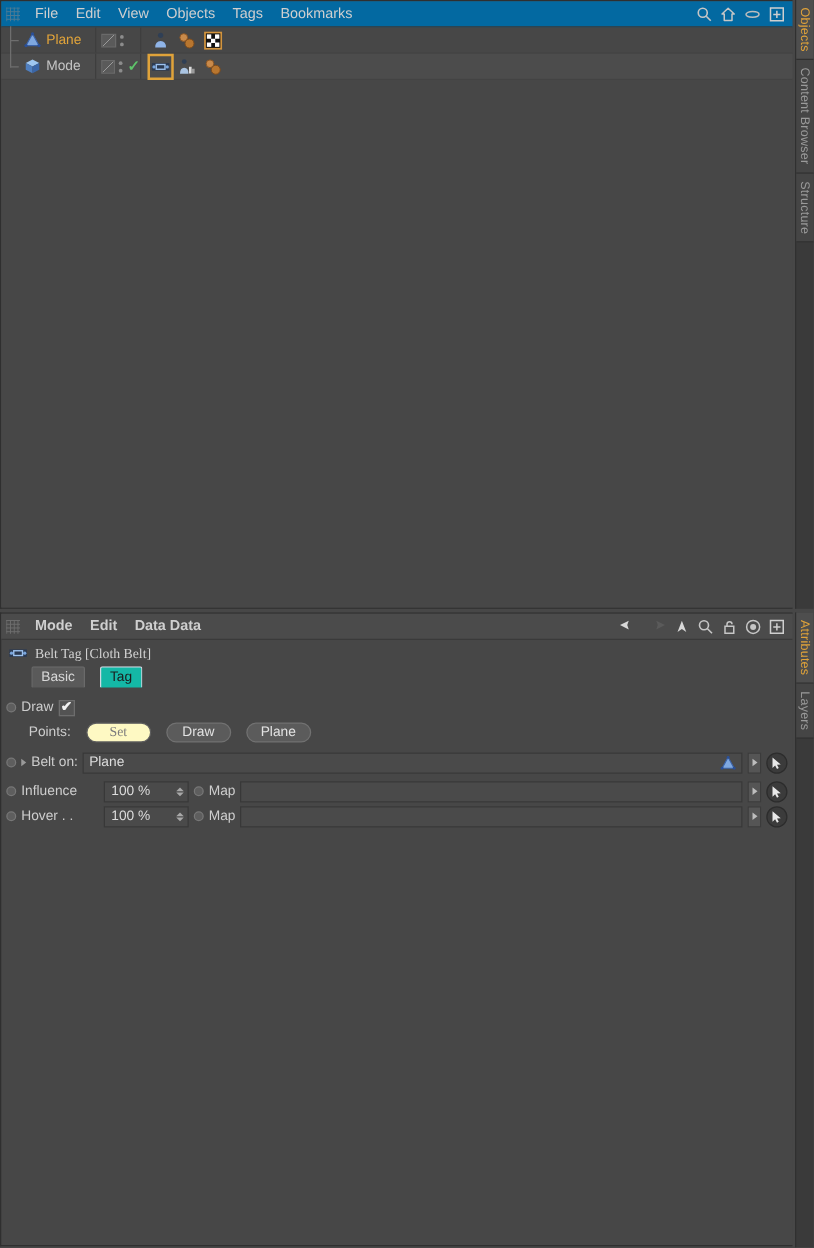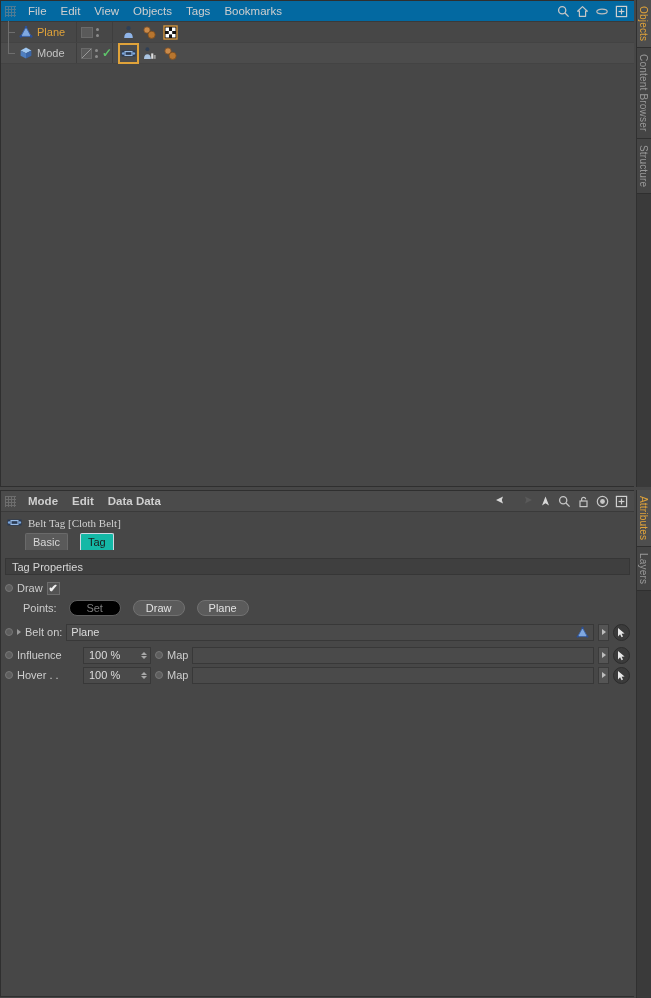--- a/index.html
+++ b/index.html
@@ -149,21 +149,21 @@
   .chk {
     width: 13px; height: 13px; background: #535353; border: 1px solid #6d6d6d;
     display: flex; align-items: center; justify-content: center;
     color: #f0f0f0; font-size: 11px; line-height: 1; font-weight: bold;
   }
   .btn {
     height: 16px; min-width: 52px; padding: 0 10px;
     background: #5b5b5b; border: 1px solid #717171; border-radius: 8px;
     color: #e2e2e2; font-size: 11px; line-height: 14px; text-align: center; cursor: default;
   }
-  .btn.disabled { color: #7e7e7e; background: #000000; border-color: #5e5e5e; }
+  .btn.disabled { color: #7e7e7e; background: #fef9c3; border-color: #5e5e5e; font-family: Liberation Serif, serif; }
 
   .txtfield {
     height: 17px; background: #4a4a4a; border: 1px solid #383838;
     display: flex; align-items: center; padding: 0 4px;
     font-size: 11px; color: #dcdcdc;
   }
   .numfield {
     width: 68px; flex: 0 0 68px; height: 17px;
     background: #4a4a4a; border: 1px solid #383838;
     display: flex; align-items: center; justify-content: space-between;
@@ -401,21 +401,20 @@
         </svg>
       </span>
       <span>Belt Tag [Cloth Belt]</span>
     </div>
 
     <div class="attr-tabs">
       <div class="attr-tab">Basic</div>
       <div class="attr-tab active">Tag</div>
     </div>
 
-    <div class="section-hd">Tag Properties</div>
 
     <div class="attr-body">
 
       <div class="prop-row" style="margin-top:3px">
         <span class="radio"></span>
         <span class="lbl">Draw</span>
         <span class="chk">✔</span>
       </div>
 
       <div class="prop-row">

